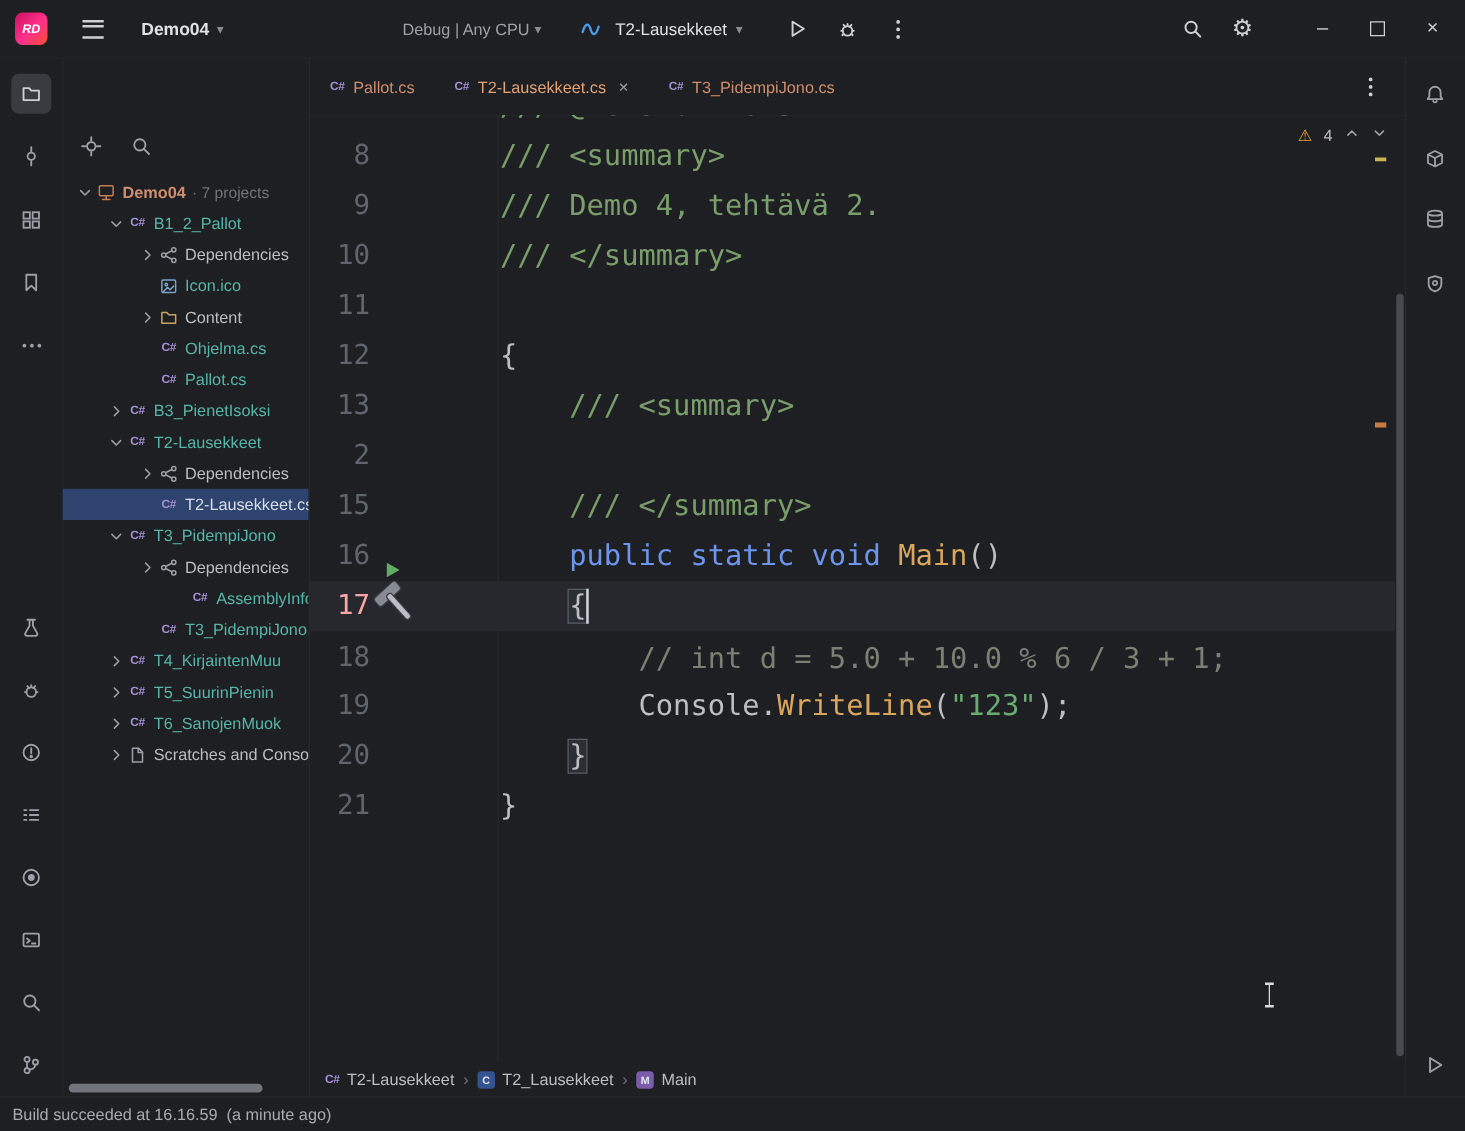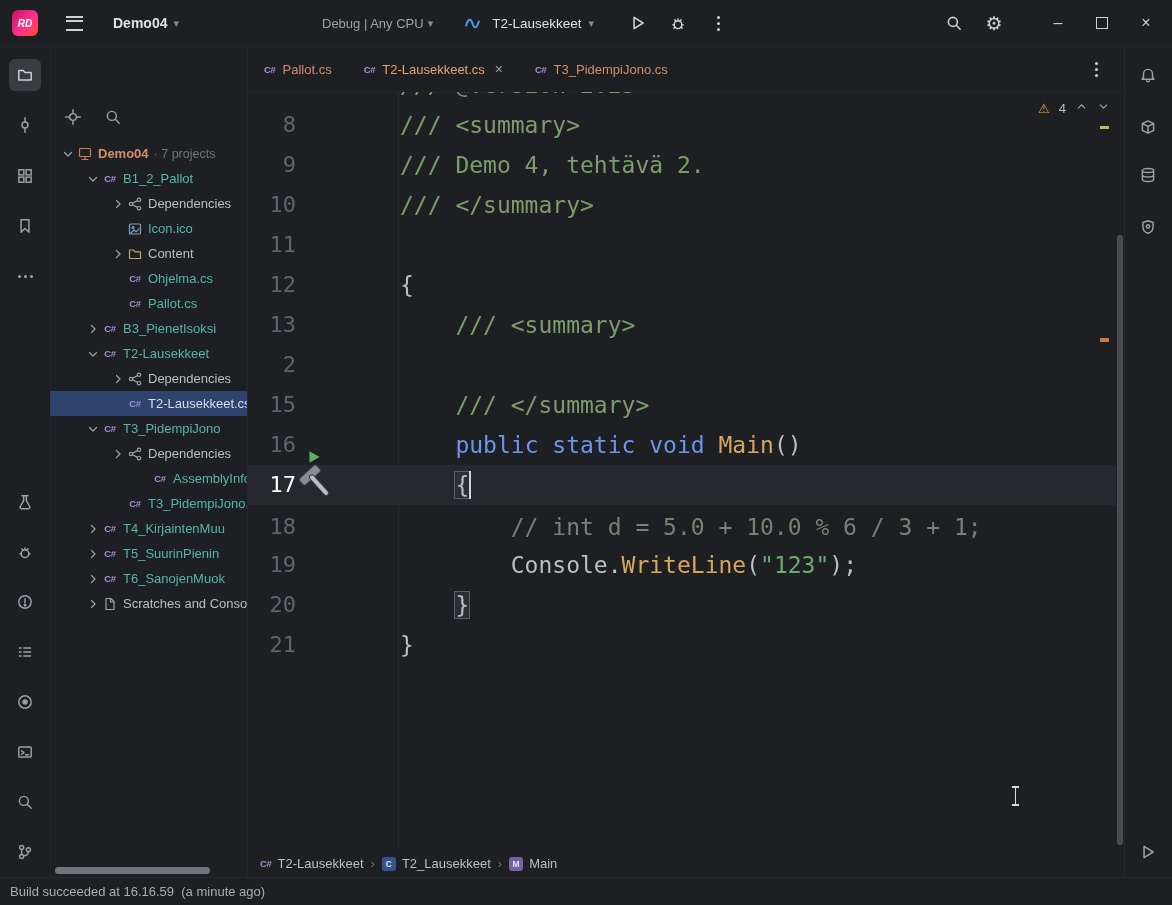--- a/index.html
+++ b/index.html
@@ -56,21 +56,21 @@
   .tab-label{font-size:13px;color:#CF8E6D;}
   .tab.active .tab-label{color:#E3A273;}
   .tab-close{color:#9DA0A8;font-size:14px;margin-left:3px;}
   .tabbar-kebab{margin-left:auto;margin-right:16px;}
 
   .code-wrap{position:absolute;top:46px;bottom:27px;left:0;right:0;overflow:hidden;}
   .code-wrap::before{content:'';position:absolute;left:150px;top:0;bottom:0;width:1px;background:#26282B;}
   .crow{position:absolute;left:0;right:0;height:40px;font-family:"DejaVu Sans Mono",monospace;font-size:23px;line-height:40px;white-space:pre;}
   .crow.current{background:#26282E;right:10px;}
   .ln{position:absolute;left:0;width:48px;text-align:right;font-size:22px;color:#5F646D;}
-  .ln.cur{color:#ffffff;}
+  .ln.cur{color:#fca5a5;}
   .run-gutter{position:absolute;left:58px;top:12px;width:16px;height:16px;}
   .ct{position:absolute;left:152px;}
   .sg-doc{color:#7A9E6B;}
   .sg-kw{color:#6C95EB;}
   .sg-cls{color:#4FB6A5;text-decoration-line:underline;text-decoration-style:wavy;text-decoration-color:#ABA24D;text-decoration-thickness:1px;text-underline-offset:6px;}
   .sg-mth{color:#D8A65D;}
   .sg-str{color:#6AAB73;}
   .sg-cmt{color:#7A8073;}
   .sg-pln{color:#BCBEC4;}
   .sg-brace{color:#BCBEC4;outline:1px solid #5A5E68;background:#2B2E33;}

